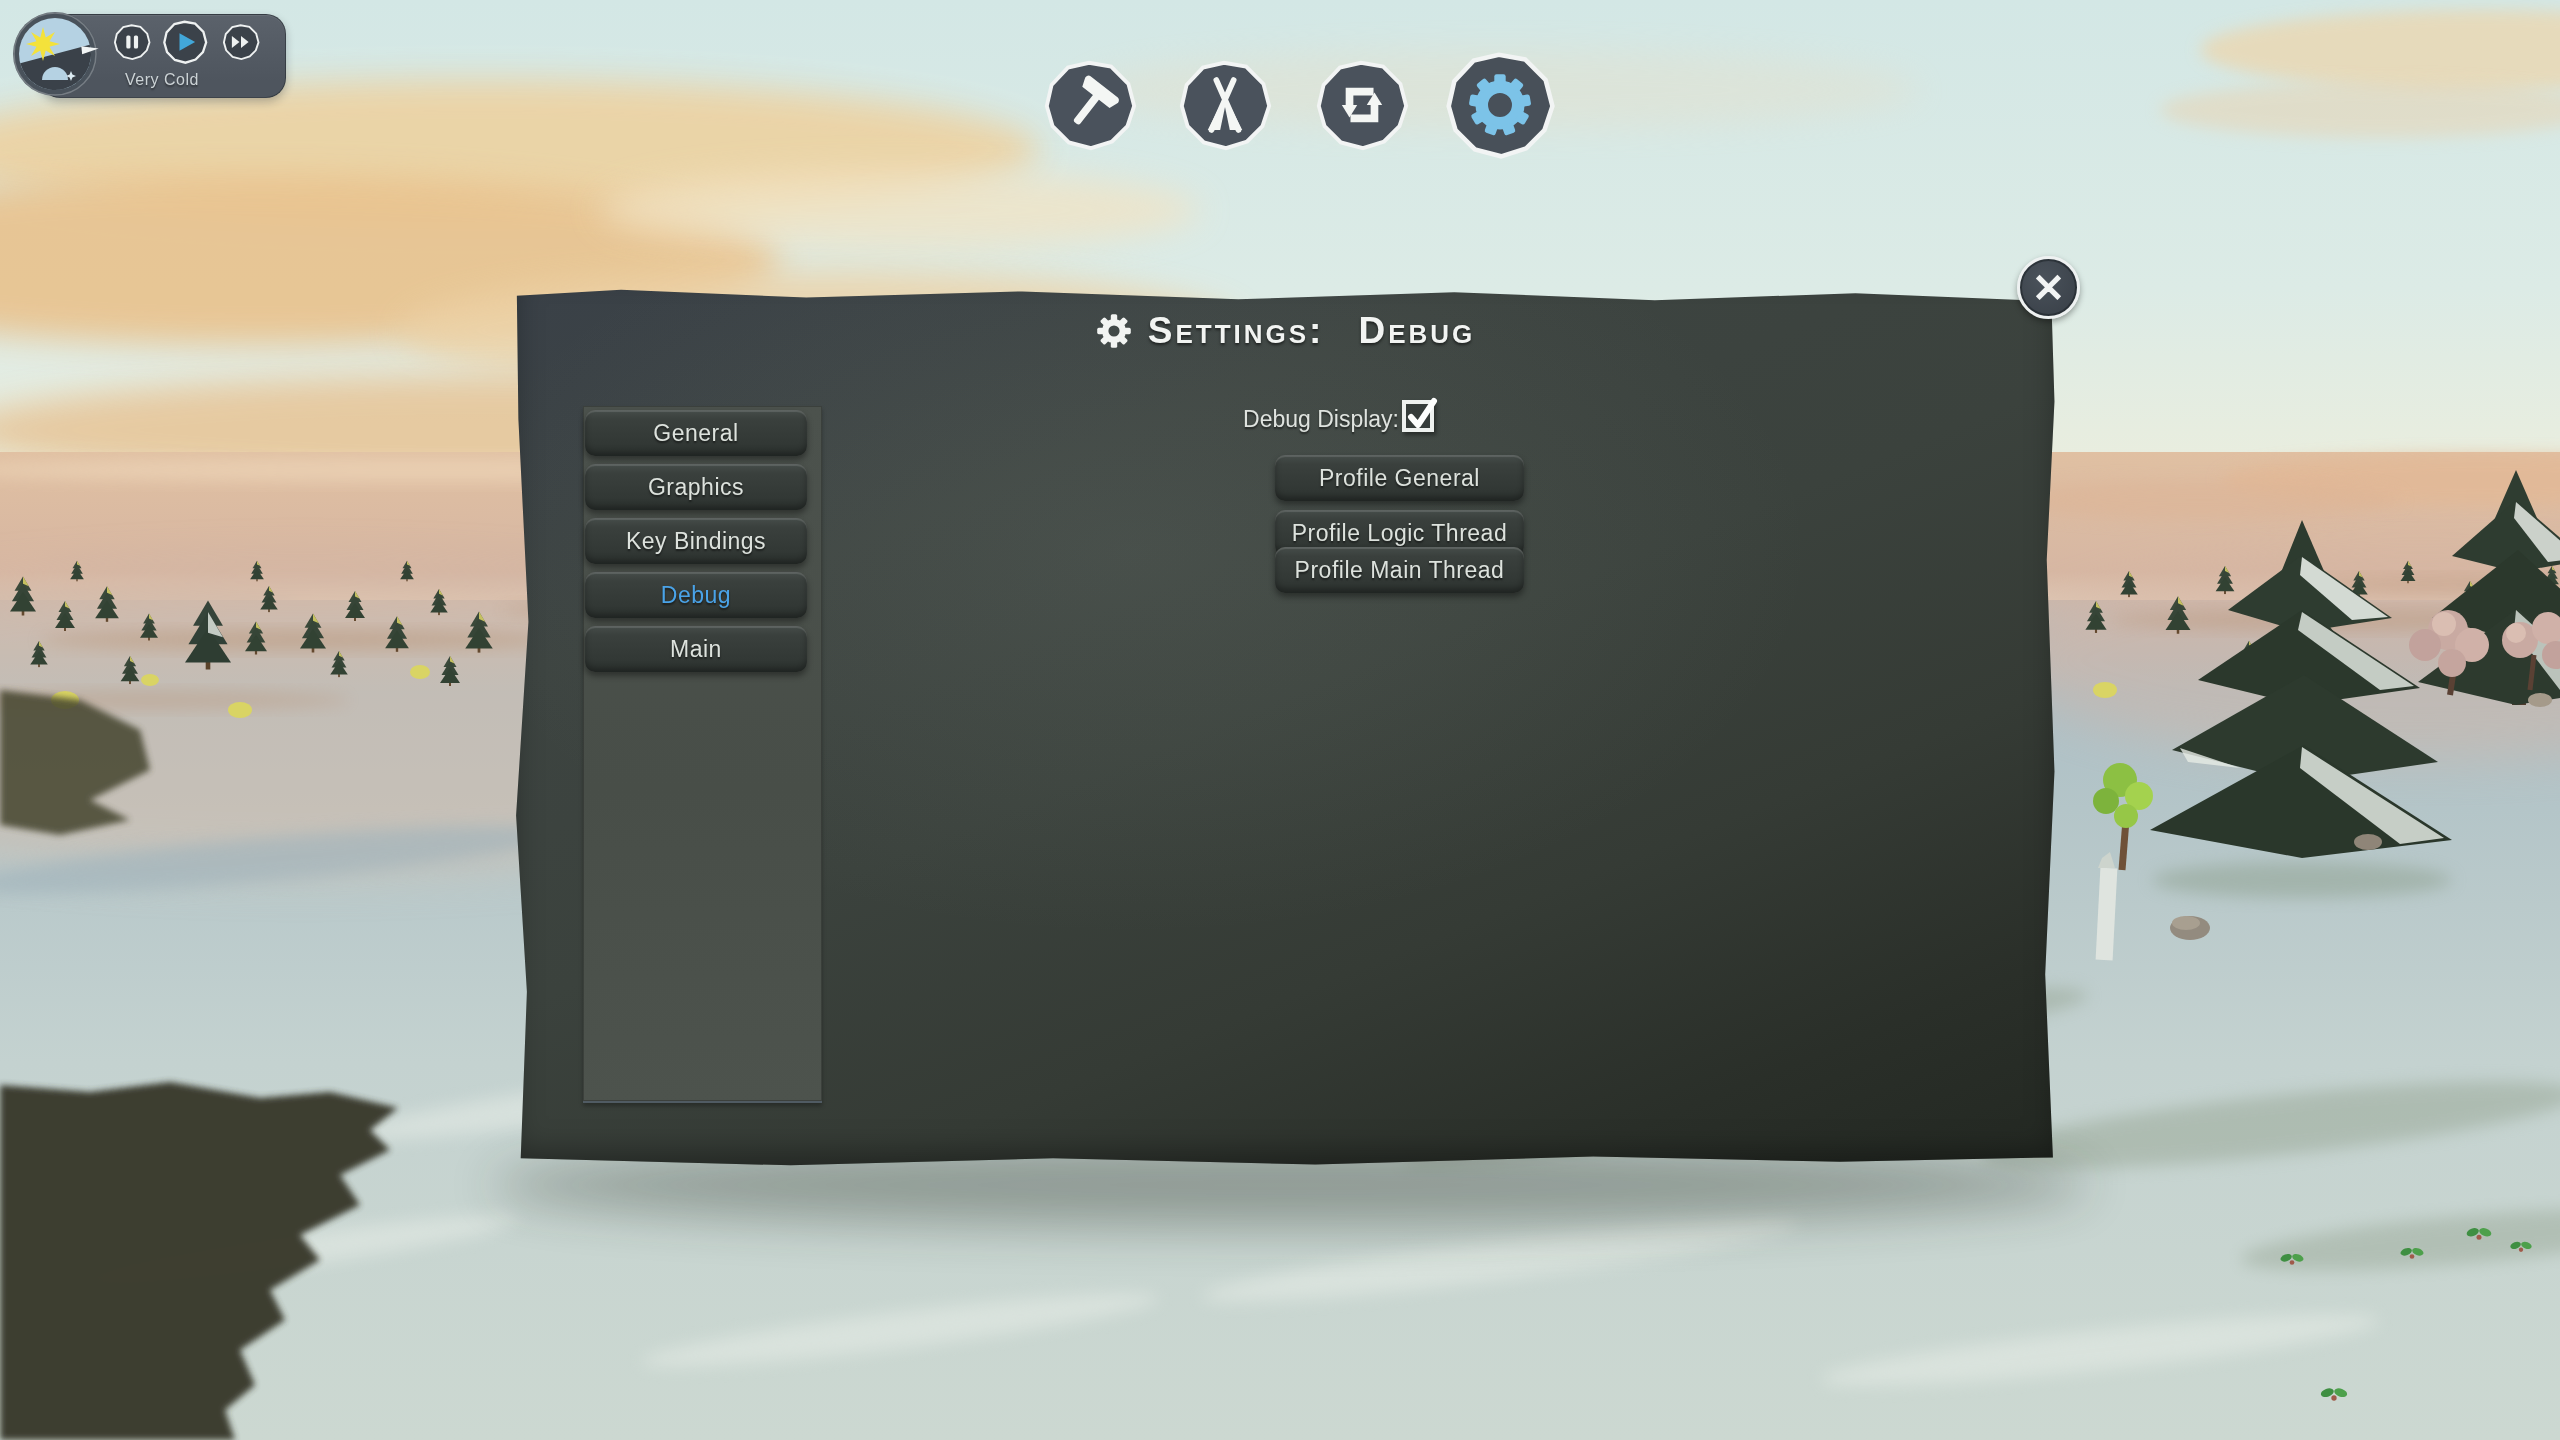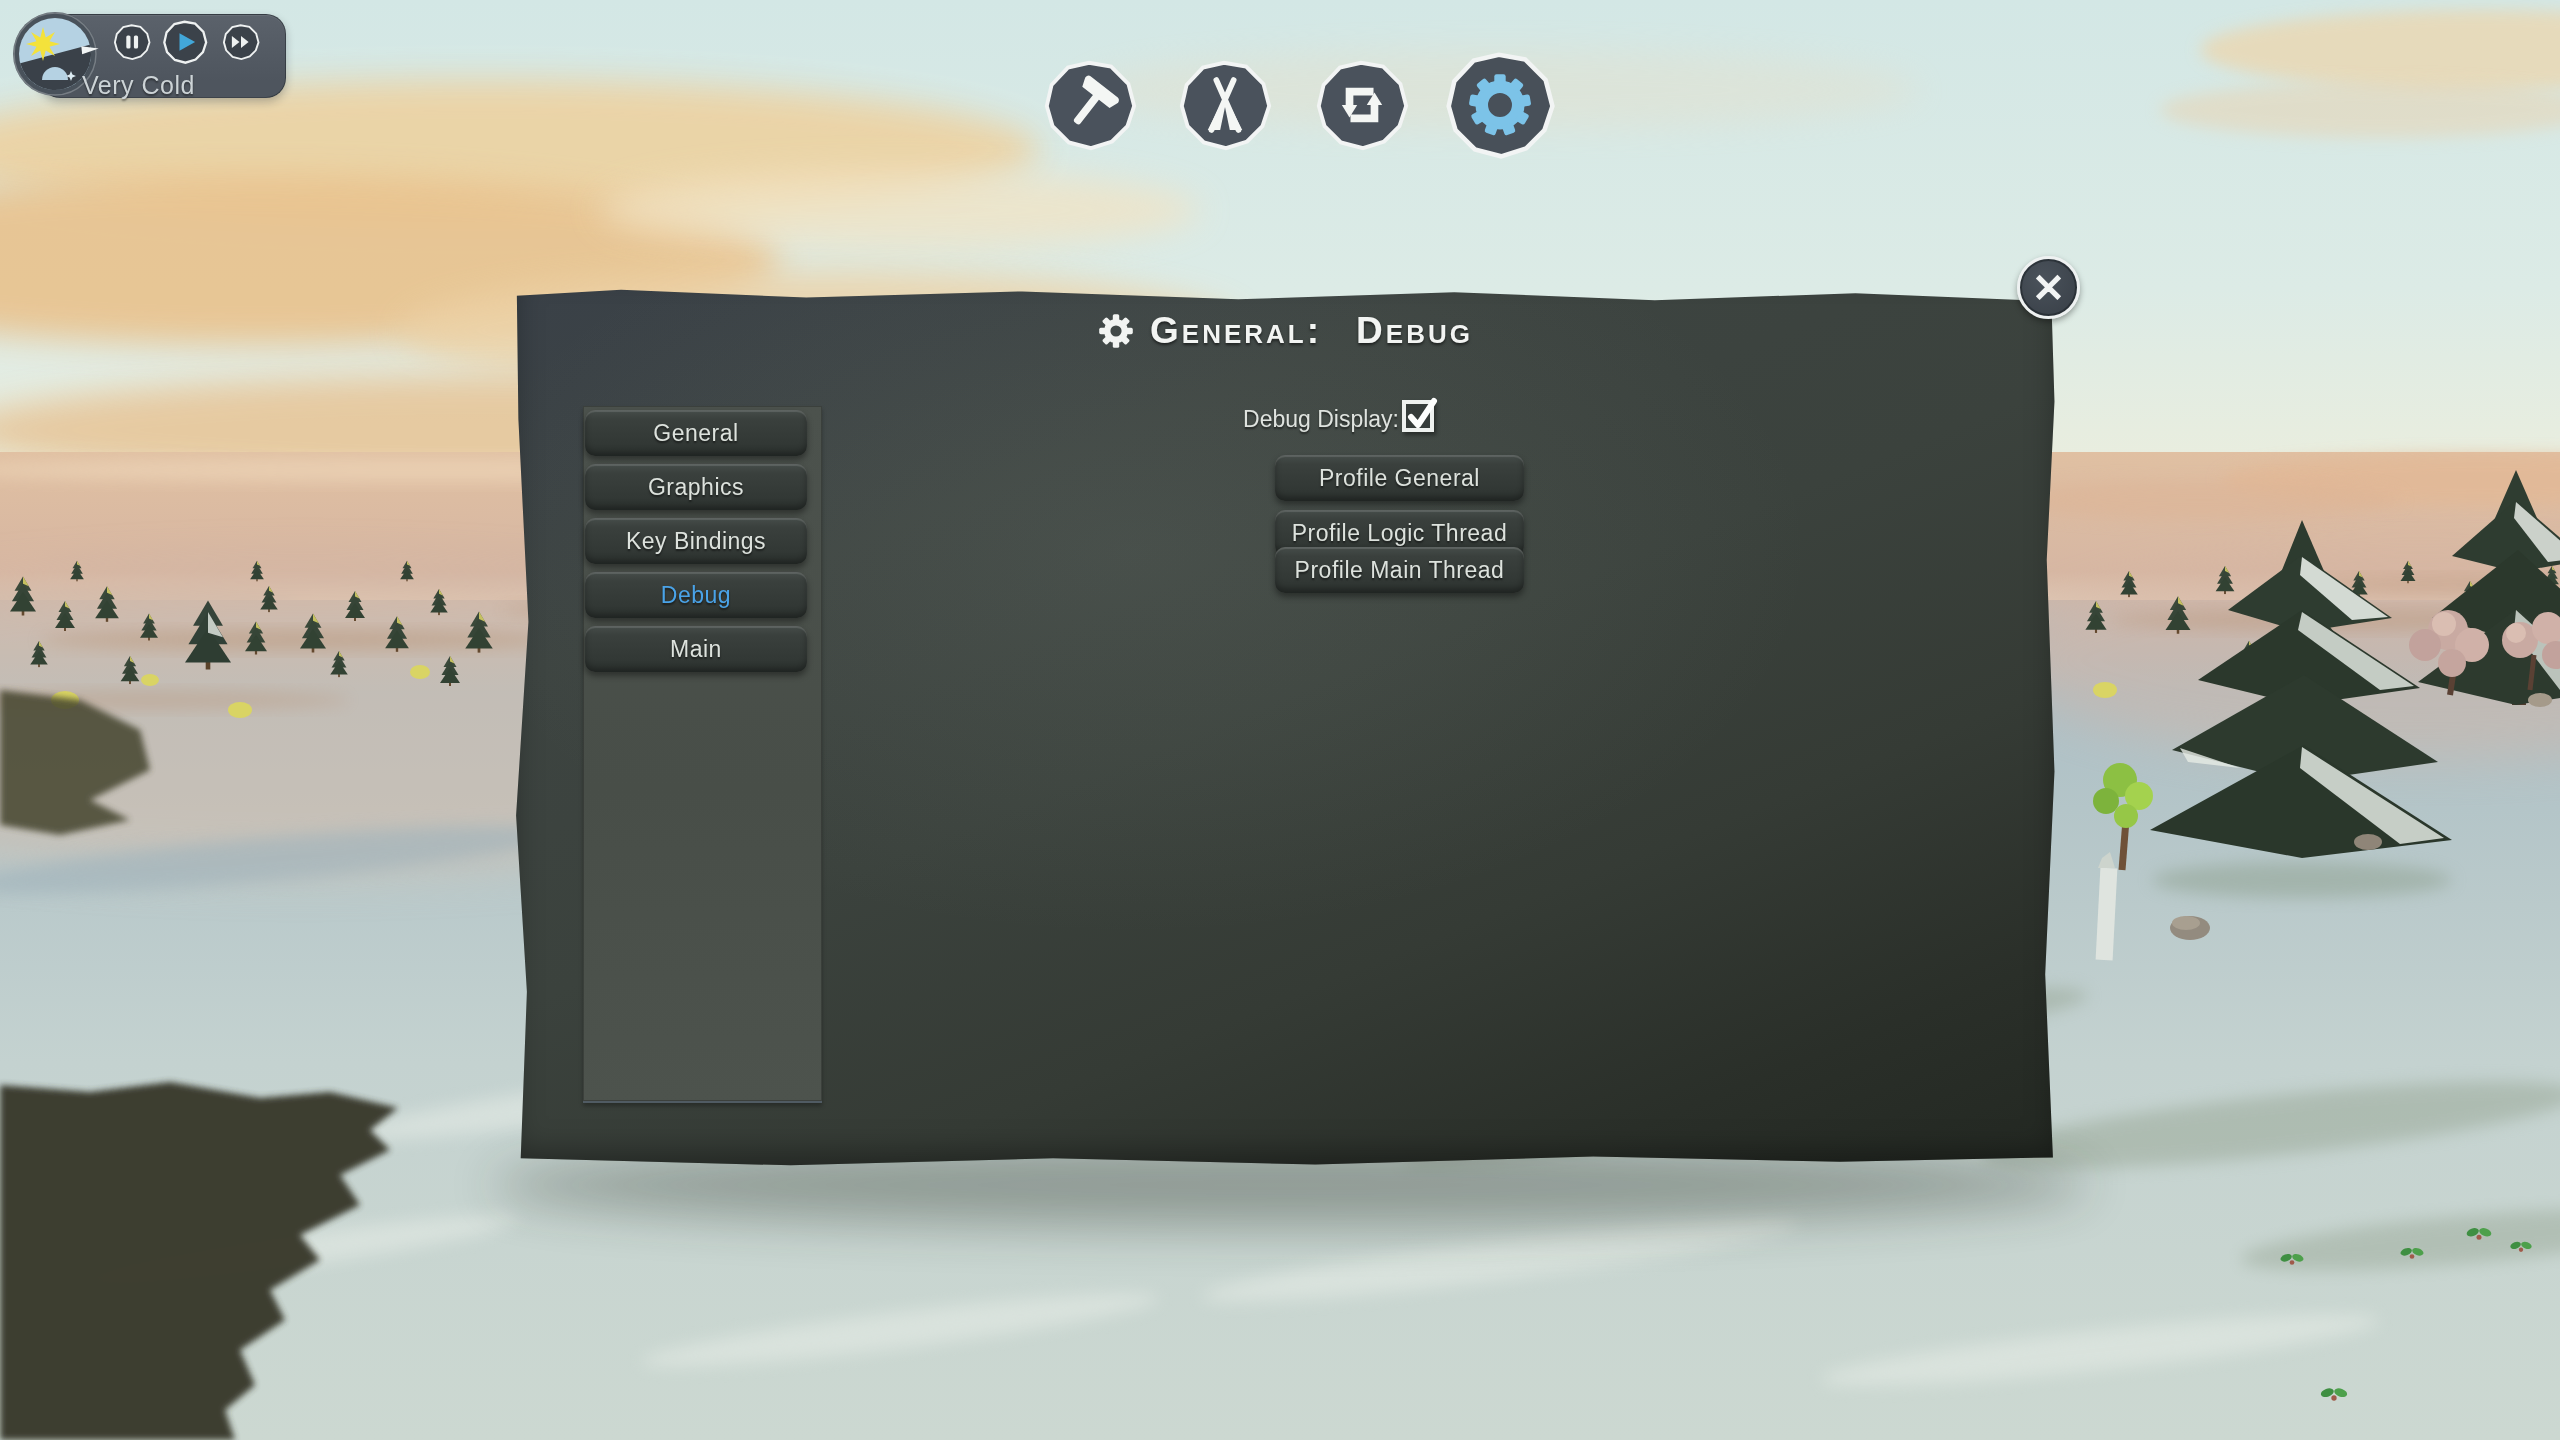--- a/index.html
+++ b/index.html
@@ -11,22 +11,22 @@
   
   #scene{position:absolute;left:0;top:0;z-index:0;}
 
   
   .time-widget{position:absolute;left:40px;top:14px;width:246px;height:84px;z-index:30;
     background:linear-gradient(180deg,#5b626b,#4e555e 80%);
     border-radius:20px;border:1px solid rgba(25,30,36,.45);
     box-shadow:0 4px 8px rgba(20,25,30,.25), inset 0 1px 0 rgba(255,255,255,.08);}
   .dial{position:absolute;left:-30px;top:-5px;width:88px;height:88px;}
   .oct-btn{position:absolute;cursor:pointer;}
-  .temp{position:absolute;left:41px;top:56px;width:160px;
-    font-size:25px;color:#ccd3d6;text-shadow:0 2px 2px rgba(0,0,0,.4);letter-spacing:.5px;}
+  .temp{position:absolute;left:41px;top:56px;width:160px;text-align:center;
+    font-size:16px;color:#ccd3d6;text-shadow:0 2px 2px rgba(0,0,0,.4);letter-spacing:.5px;}
 
   
   .toolbar-btn{position:absolute;cursor:pointer;z-index:30;}
 
   
   .panel{position:absolute;left:513px;top:287px;width:1543px;height:881px;z-index:20;
     background:
       radial-gradient(1100px 620px at 40% 30%, rgba(142,152,142,.15), rgba(0,0,0,0) 62%),
       linear-gradient(158deg,#3a4148 0%,#3d4441 26%,#3b423d 48%,#353b35 68%,#2a2f29 86%,#232822 100%);
     box-shadow:inset 0 -16px 30px rgba(0,0,0,.35), inset 0 3px 0 rgba(255,255,255,.04);
@@ -370,21 +370,21 @@
           <rect x="-4" y="-4" width="8" height="8" rx="2" transform="rotate(0) translate(0,-17)"></rect>
           <rect x="-4" y="-4" width="8" height="8" rx="2" transform="rotate(45) translate(0,-17)"></rect>
           <rect x="-4" y="-4" width="8" height="8" rx="2" transform="rotate(90) translate(0,-17)"></rect>
           <rect x="-4" y="-4" width="8" height="8" rx="2" transform="rotate(135) translate(0,-17)"></rect>
           <rect x="-4" y="-4" width="8" height="8" rx="2" transform="rotate(180) translate(0,-17)"></rect>
           <rect x="-4" y="-4" width="8" height="8" rx="2" transform="rotate(225) translate(0,-17)"></rect>
           <rect x="-4" y="-4" width="8" height="8" rx="2" transform="rotate(270) translate(0,-17)"></rect>
           <rect x="-4" y="-4" width="8" height="8" rx="2" transform="rotate(315) translate(0,-17)"></rect>
         </g>
       </svg>
-      <span>General:</span>
+      <span>Settings:</span>
       <span class="sect">Debug</span>
     </div>
 
     <div class="sidebar">
       <div class="game-btn side-btn" style="top:4px;">General</div>
       <div class="game-btn side-btn" style="top:58px;">Graphics</div>
       <div class="game-btn side-btn" style="top:112px;">Key Bindings</div>
       <div class="game-btn side-btn active" style="top:166px;">Debug</div>
       <div class="game-btn side-btn" style="top:220px;">Main</div>
     </div>

